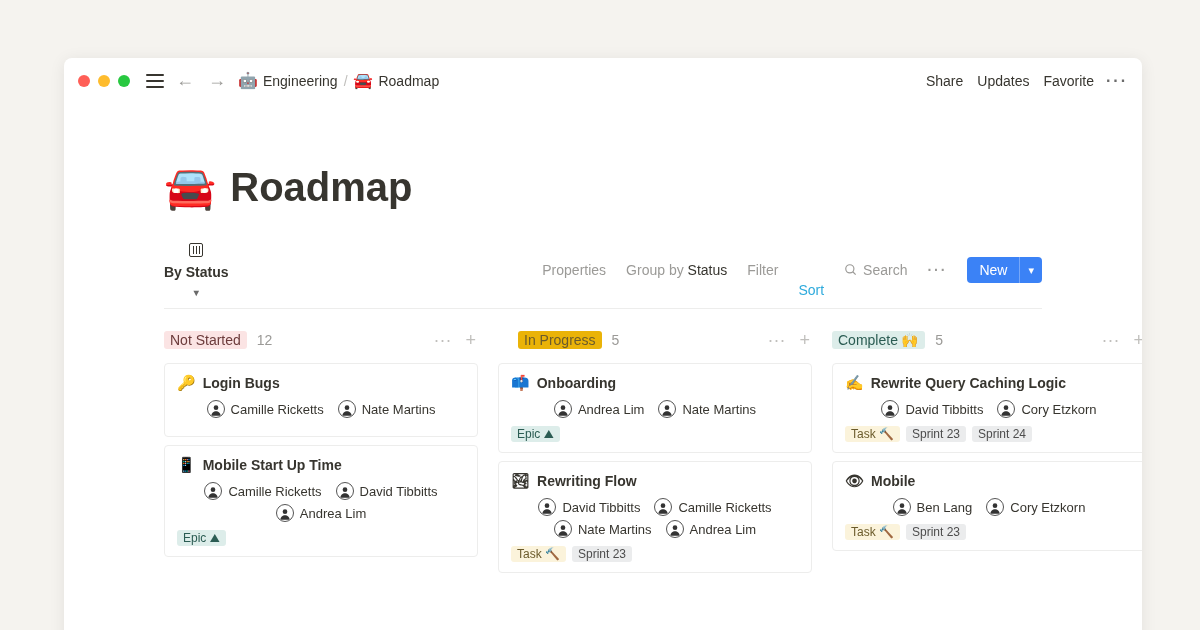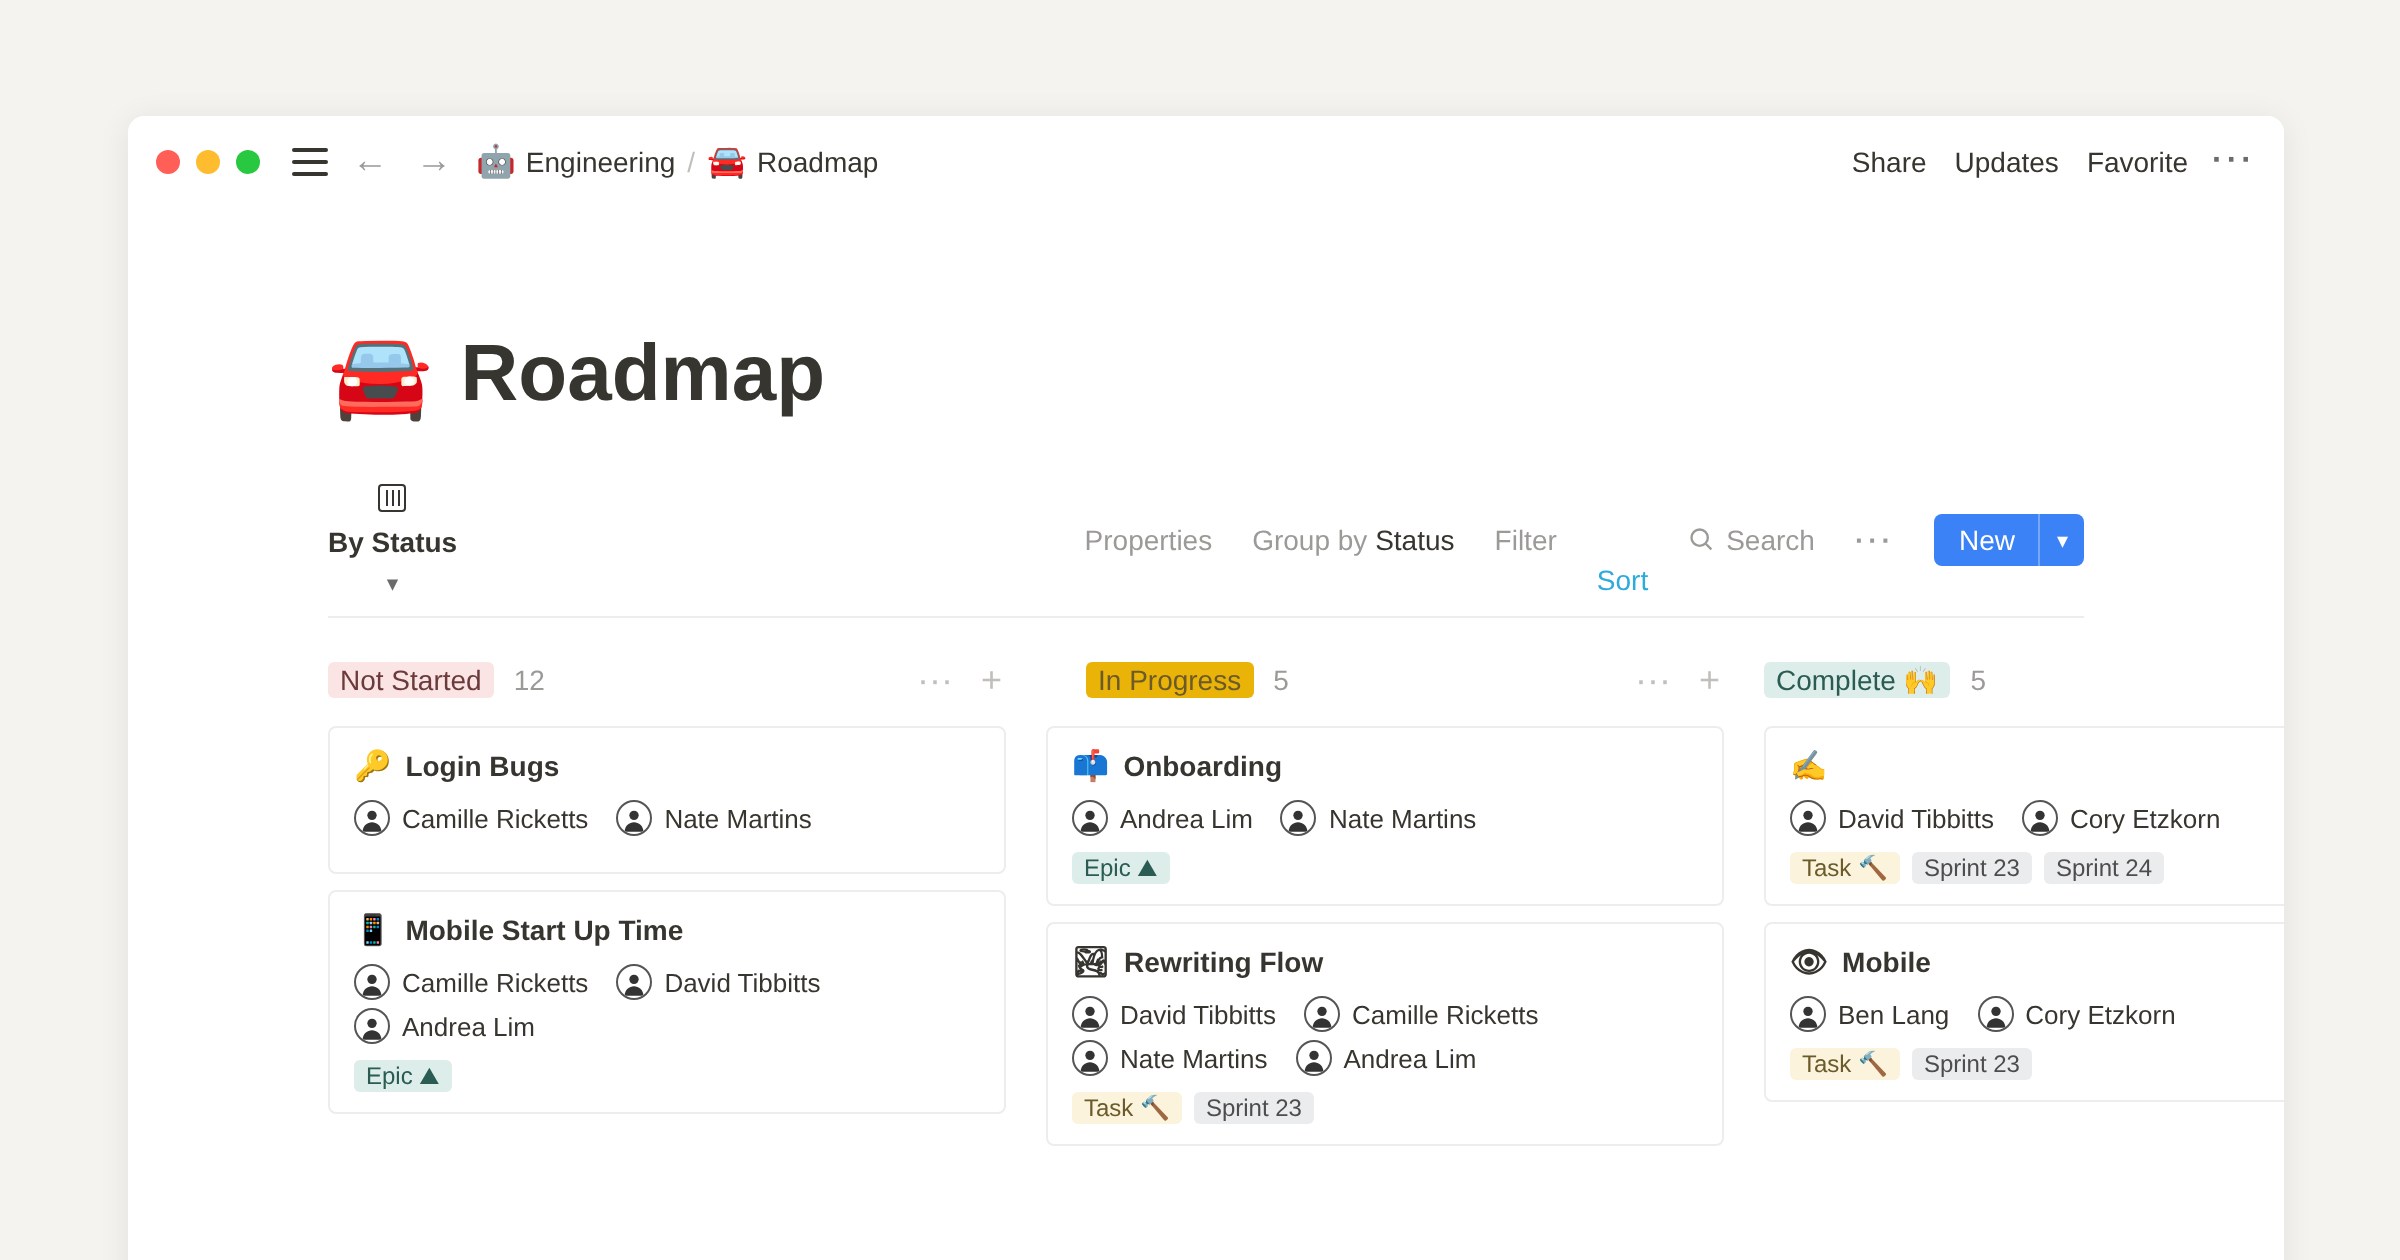--- a/index.html
+++ b/index.html
@@ -79,21 +79,21 @@
   .search-icon { width:14px; height:14px; }
   .btn-new {
     display:flex; align-items:stretch; background:#3b82f6; border-radius:4px;
     overflow:hidden;
   }
   .btn-new-main { color:#fff; font-size:14px; font-weight:500; padding:5px 12px; cursor:pointer; }
   .btn-new-drop { color:#fff; padding:5px 8px; border-left:1px solid rgba(255,255,255,0.3); cursor:pointer; font-size:11px; display:flex; align-items:center;}
   .board {
     display:flex; gap:20px; padding-top:18px;
   }
-  .col { width:339px; flex-shrink:0; }
+  .col { width:314px; flex-shrink:0; }
   .col-head {
     display:flex; align-items:center; gap:10px; margin-bottom:10px;
     height:26px;
   }
   .col-title {
     font-size:14px; padding:1px 6px; border-radius:3px;
     display:inline-flex; align-items:center; gap:4px;
   }
   .col-count { font-size:14px; color:#9b9a97; }
   .col-spacer { flex:1; }
@@ -106,21 +106,21 @@
     padding:10px 12px; margin-bottom:8px;
     background:#fff;
     cursor:pointer;
   }
   .card-title {
     display:flex; align-items:center; gap:7px;
     font-size:14px; font-weight:600; color:#37352f;
     margin-bottom:8px;
   }
   .card-emoji { font-size:15px; }
-  .assignees { display:flex; flex-wrap:wrap; gap:4px 14px; margin-bottom:8px; }
+  .assignees { display:flex; flex-wrap:wrap; gap:4px 14px; margin-bottom:8px;justify-content:center; }
   .assignee {
     display:flex; align-items:center; gap:6px;
     font-size:13px; color:#37352f;
   }
   .avatar {
     width:18px; height:18px; border-radius:50%;
     background:#fff; border:1px solid #555;
     display:flex; align-items:flex-end; justify-content:center; overflow:hidden;
   }
   .avatar svg { width:14px; height:14px; }
@@ -378,20 +378,21 @@
           <div class="col-head">
             <span class="col-title status-complete">Complete 🙌</span>
             <span class="col-count">5</span>
             <span class="col-spacer"></span>
             <span class="col-action">···</span>
             <span class="col-action">+</span>
           </div>
           <div class="card">
             <div class="card-title">
               <span class="card-emoji">✍️</span>
+              <span>Rewrite Query Caching Logic</span>
             </div>
             <div class="assignees">
               <div class="assignee">
                 <span class="avatar">
                   <svg viewBox="0 0 24 24">
                     <circle cx="12" cy="8" r="4" fill="#333"></circle>
                     <path d="M4 22c0-5 4-8 8-8s8 3 8 8" fill="#333"></path>
                   </svg>
                 </span>
                 <span>David Tibbitts</span>

